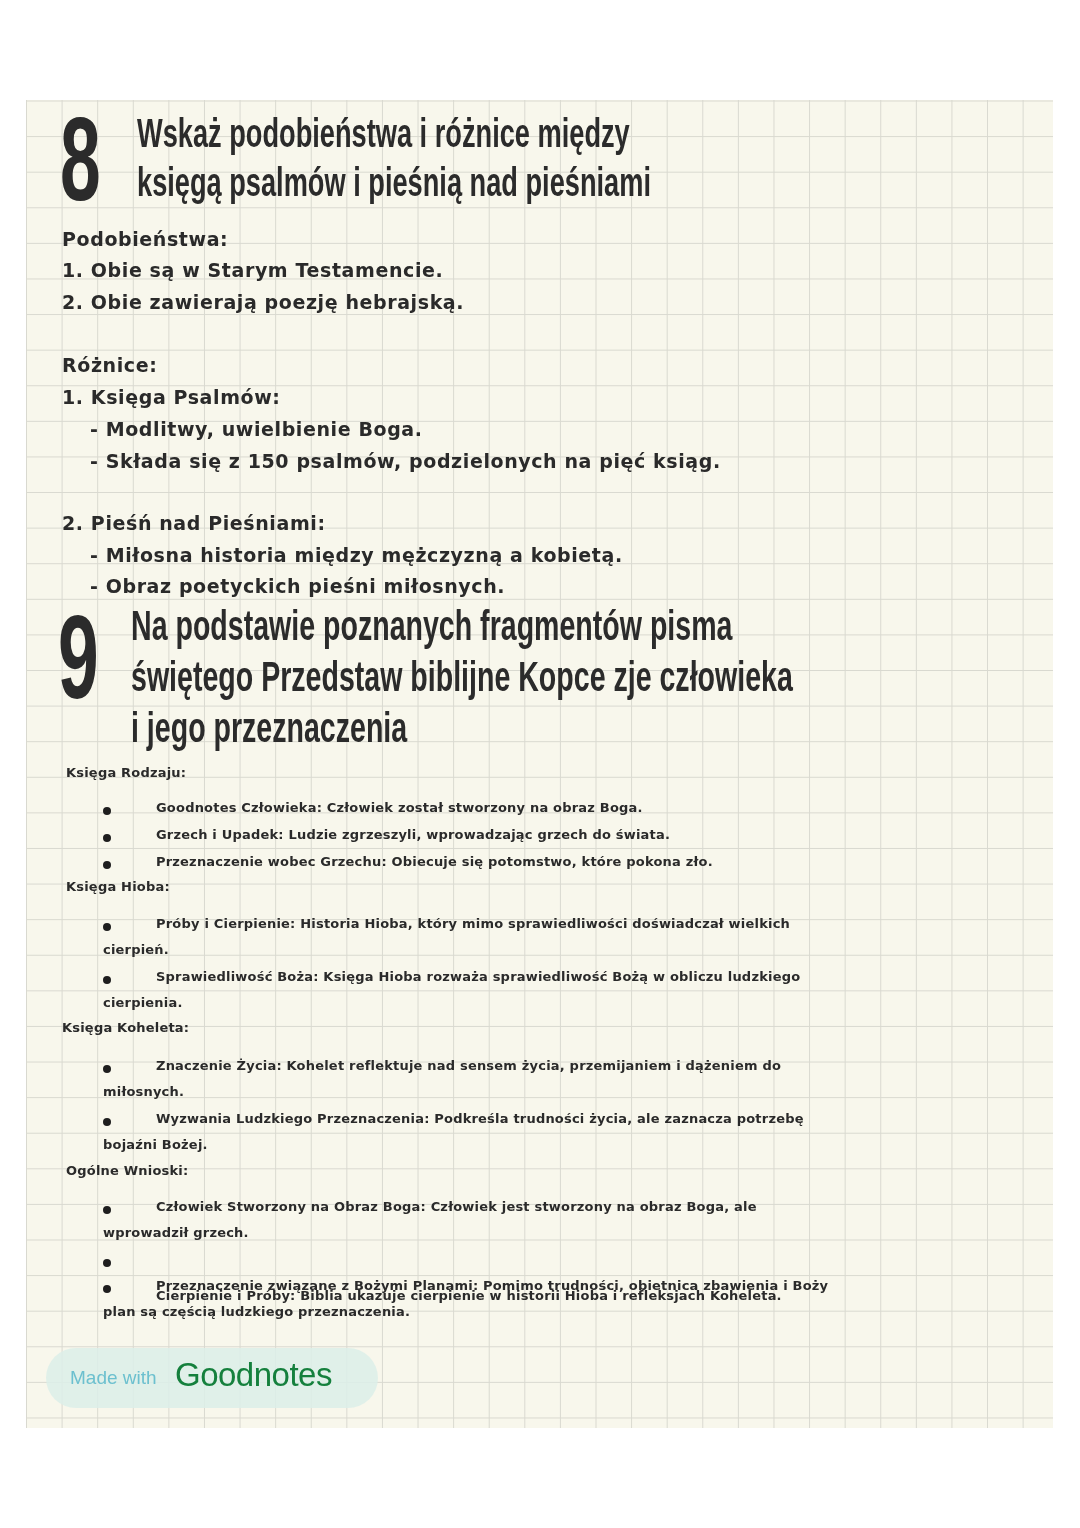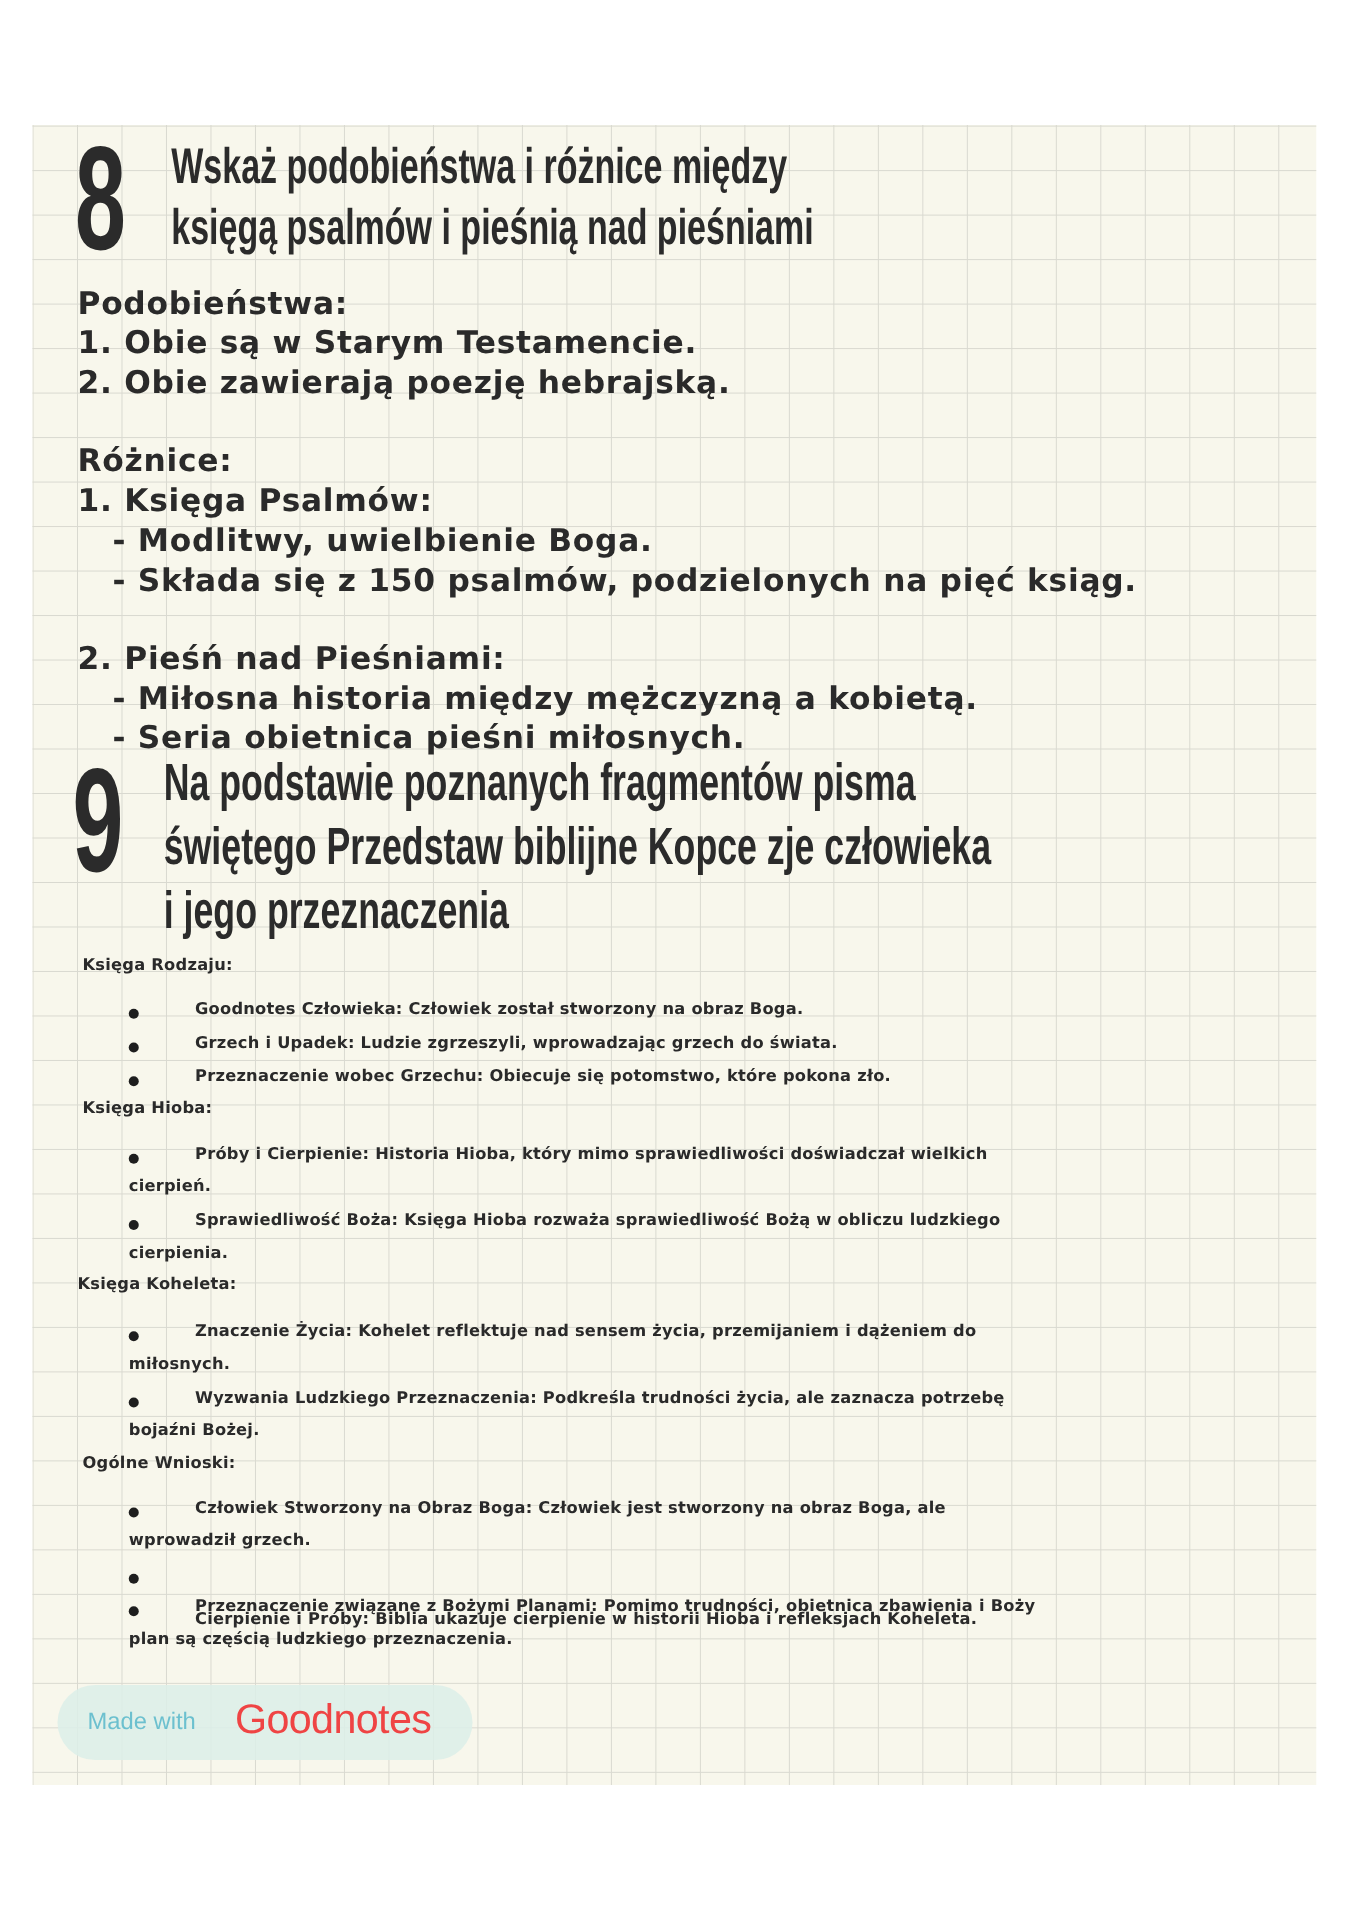--- a/index.html
+++ b/index.html
@@ -45,21 +45,21 @@
     position: absolute;
     font-family: "Liberation Sans", sans-serif;
     font-weight: bold;
     color: #2b2b2b;
     white-space: nowrap;
     transform-origin: left top;
     line-height: 1;
   }
   
   .s8 {
-    font-size: 25px;
+    font-size: 19px;
     font-weight: bold;
     letter-spacing: 0.6px;
   }
   
   .s9 {
     font-size: 13px;
     font-weight: bold;
     letter-spacing: 0.2px;
   }
   .bullet {
@@ -83,25 +83,25 @@
     position: absolute;
     left: 70px;
     top: 1367px;
     font-family: "Liberation Sans", sans-serif;
     font-size: 19px;
     color: #6cc0cf;
     white-space: nowrap;
   }
   .badge-big {
     position: absolute;
-    left: 188px;
+    left: 175px;
     top: 1356px;
     font-family: "Liberation Sans", sans-serif;
     font-size: 33px;
-    color: #ef4444;
+    color: #15803d;
     white-space: nowrap;
     letter-spacing: -0.5px;
   }
 </style>
 </head>
 <body>
 
 <div class="page"></div>
 
 <div class="big-num" style="left:60px; top:100px; font-size:118px;">8</div>
@@ -112,21 +112,21 @@
 <div class="hand s8" style="left:62px; top:259px;">1. Obie są w Starym Testamencie.</div>
 <div class="hand s8" style="left:62px; top:291px;">2. Obie zawierają poezję hebrajską.</div>
 
 <div class="hand s8" style="left:62px; top:354px;">Różnice:</div>
 <div class="hand s8" style="left:62px; top:386px;">1. Księga Psalmów:</div>
 <div class="hand s8" style="left:90px; top:418px;">- Modlitwy, uwielbienie Boga.</div>
 <div class="hand s8" style="left:90px; top:450px;">- Składa się z 150 psalmów, podzielonych na pięć ksiąg.</div>
 
 <div class="hand s8" style="left:62px; top:512px;">2. Pieśń nad Pieśniami:</div>
 <div class="hand s8" style="left:90px; top:544px;">- Miłosna historia między mężczyzną a kobietą.</div>
-<div class="hand s8" style="left:90px; top:575px;">- Seria obietnica pieśni miłosnych.</div>
+<div class="hand s8" style="left:90px; top:575px;">- Obraz poetyckich pieśni miłosnych.</div>
 
 <div class="big-num" style="left:58px; top:598px; font-size:118px;">9</div>
 <div class="head" style="left:131px; top:605px; font-size:42px; transform:scaleX(0.68);">Na podstawie poznanych fragmentów pisma</div>
 <div class="head" style="left:131px; top:656px; font-size:42px; transform:scaleX(0.68);">świętego Przedstaw biblijne Kopce zje człowieka</div>
 <div class="head" style="left:131px; top:707px; font-size:42px; transform:scaleX(0.68);">i jego przeznaczenia</div>
 
 <div class="hand s9" style="left:66px; top:765px;">Księga Rodzaju:</div>
 <div class="bullet" style="left:103px; top:807px;"></div>
 <div class="hand s9" style="left:156px; top:800px;">Goodnotes Człowieka: Człowiek został stworzony na obraz Boga.</div>
 <div class="bullet" style="left:103px; top:834px;"></div>

